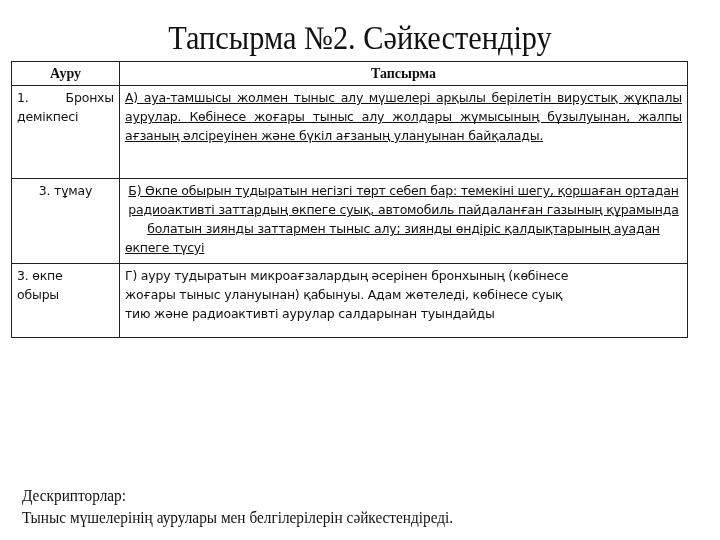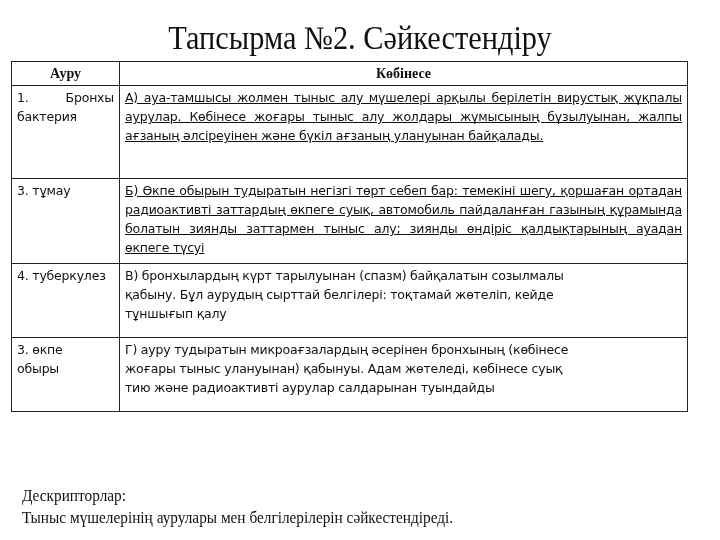--- a/index.html
+++ b/index.html
@@ -50,21 +50,21 @@
       text-align: center;
       height: 19px;
       padding: 2px 5px;
       letter-spacing: 0;
     }
     .col-disease { width: 108px; }
     .col-signs { width: 568px; }
     .justify { text-align: justify; text-align-last: left; text-decoration: underline; }
     .row1 td { height: 89px; }
     .row2 td { height: 19px; }
-    .row3 td { height: 81px; }
+    .row3 td { height: 81px; text-align: center; }
     .row4 td { height: 70px; }
     .row5 td { height: 70px; }
     .spread {
       display: flex;
       justify-content: space-between;
     }
     .descriptors {
       position: absolute;
       top: 485px;
       left: 22px;
@@ -82,45 +82,37 @@
 <div class="title">Тапсырма №2.  Сәйкестендіру</div>
 
 <table class="match">
   <colgroup>
     <col class="col-disease">
     <col class="col-signs">
   </colgroup>
   <thead>
     <tr>
       <th>Ауру</th>
-      <th>Көбінесе</th>
+      <th>Тапсырма</th>
     </tr>
   </thead>
   <tbody>
     <tr class="row1">
       <td>
         <div class="spread">
           <span>1.</span>
           <span>Бронхы</span>
         </div>
-        <div>бактерия</div>
+        <div>демікпесі</div>
       </td>
       <td class="justify">А) ауа-тамшысы жолмен тыныс алу мүшелері арқылы берілетін вирустық жұқпалы аурулар.  Көбінесе жоғары тыныс алу жолдары жұмысының бұзылуынан, жалпы ағзаның әлсіреуінен және бүкіл ағзаның улануынан байқалады.</td>
     </tr>
     <tr class="row3">
       <td>3. тұмау</td>
       <td class="justify">Б) Өкпе обырын тудыратын негізгі төрт себеп бар: темекіні шегу, қоршаған ортадан радиоактивті заттардың өкпеге суық, автомобиль пайдаланған газының құрамында болатын зиянды заттармен тыныс алу; зиянды өндіріс қалдықтарының ауадан өкпеге түсуі</td>
-    </tr>
-    <tr class="row4">
-      <td>4. туберкулез</td>
-      <td>
-        <div>В) бронхылардың күрт тарылуынан (спазм) байқалатын созылмалы</div>
-        <div>қабыну. Бұл аурудың сырттай белгілері: тоқтамай жөтеліп, кейде</div>
-        <div>тұншығып қалу</div>
-      </td>
     </tr>
     <tr class="row5">
       <td>
         <div>3. өкпе</div>
         <div>обыры</div>
       </td>
       <td>
         <div>Г) ауру тудыратын микроағзалардың әсерінен бронхының (көбінесе</div>
         <div>жоғары тыныс улануынан) қабынуы. Адам жөтеледі, көбінесе суық</div>
         <div>тию және радиоактивті аурулар салдарынан туындайды</div>

